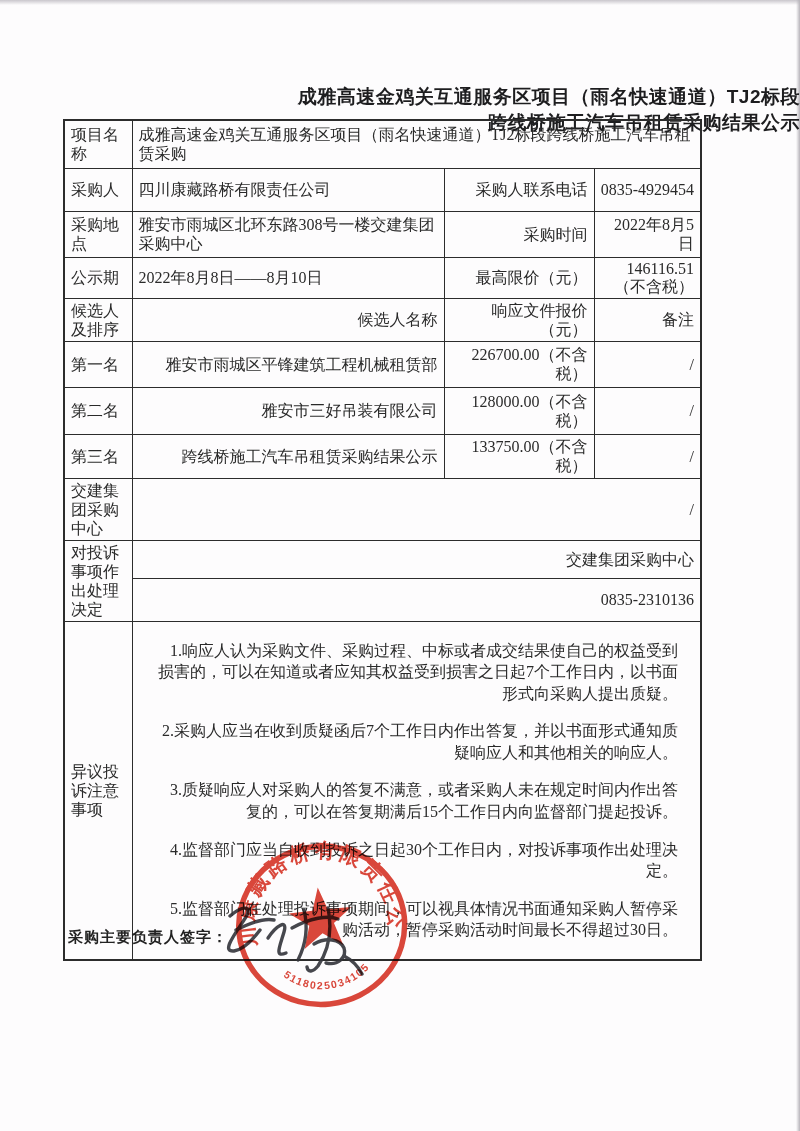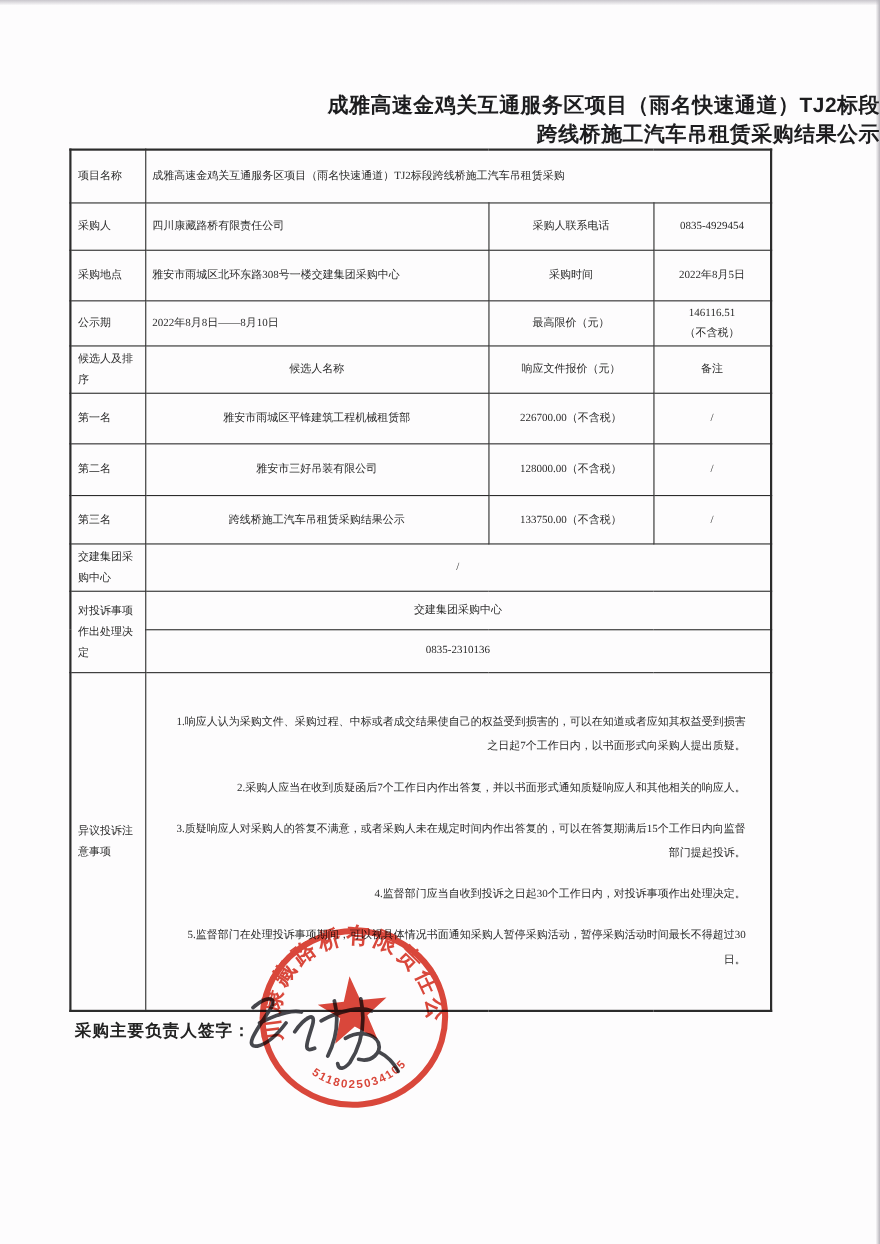--- a/index.html
+++ b/index.html
@@ -16,28 +16,28 @@
     background:linear-gradient(to left,#b7b4ba, rgba(250,249,251,0)); }
 
   .title {
     position:absolute; top:84px; left:0; width:100%;
     text-align:right; font-family:"Liberation Sans", sans-serif;
     font-weight:bold; font-size:19px; line-height:26px; color:#1d1d1f;
     letter-spacing:0.5px;
   }
 
   table.doc {
-    position:absolute; left:63px; top:135px; width:637px;
+    position:absolute; left:63px; top:119px; width:637px;
     border-collapse:collapse; table-layout:fixed;
-    font-size:10px; line-height:19px;
+    font-size:16px; line-height:19px;
     border:2.4px solid #2c2c2c;
   }
   table.doc td { border:1.6px solid #2c2c2c; padding:2px 6px; overflow:hidden; }
   td.lab { padding:2px 3px 2px 4px; text-align:left; }
-  td.cen { text-align:center; }
+  td.cen { text-align:right; }
   .two-line div { line-height:18px; }
   td.notes-cell { vertical-align:middle; padding:40px 9px 26px 8px; }
   .notes p { margin:16px; line-height:21.6px; text-align:right; }
 
   .h48{height:48px} .h43{height:43px} .h46{height:46px} .h38{height:38px}
   .h47{height:47px} .h44{height:44px} .h35{height:35px} .h39{height:39px}
   .h308{height:308px}
 
   .sign-label {
     position:absolute; left:68px; top:928px;

